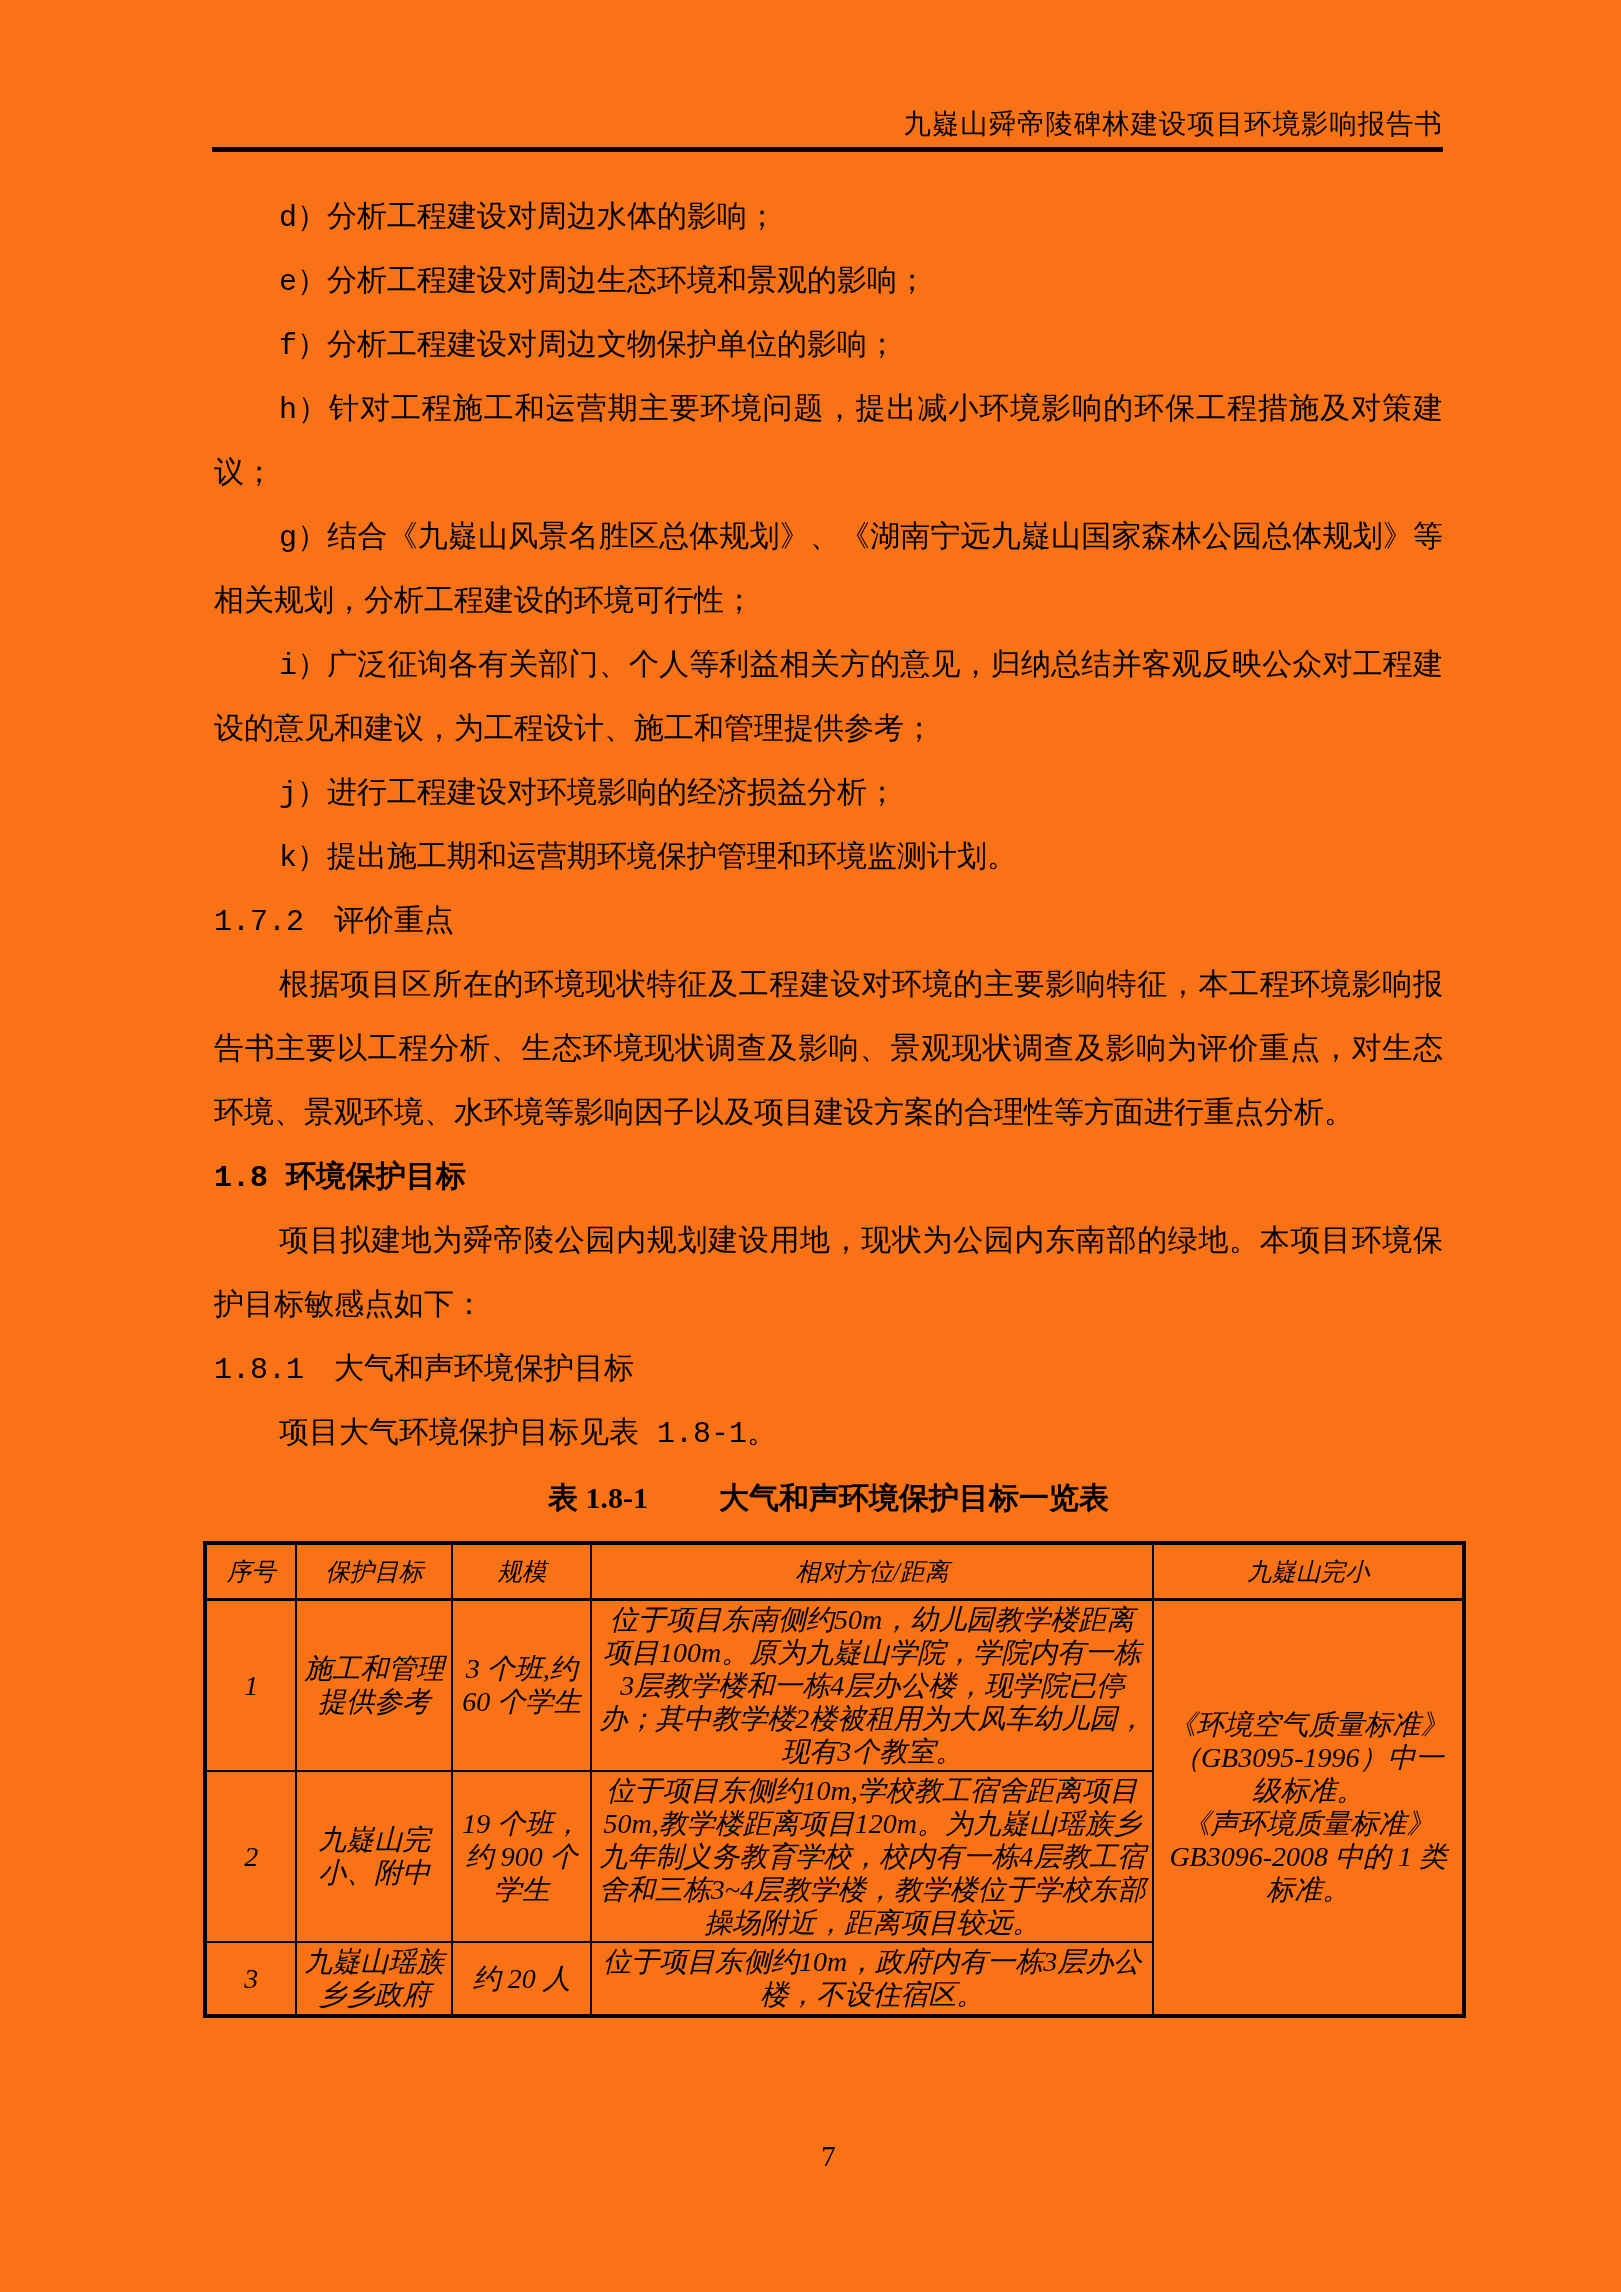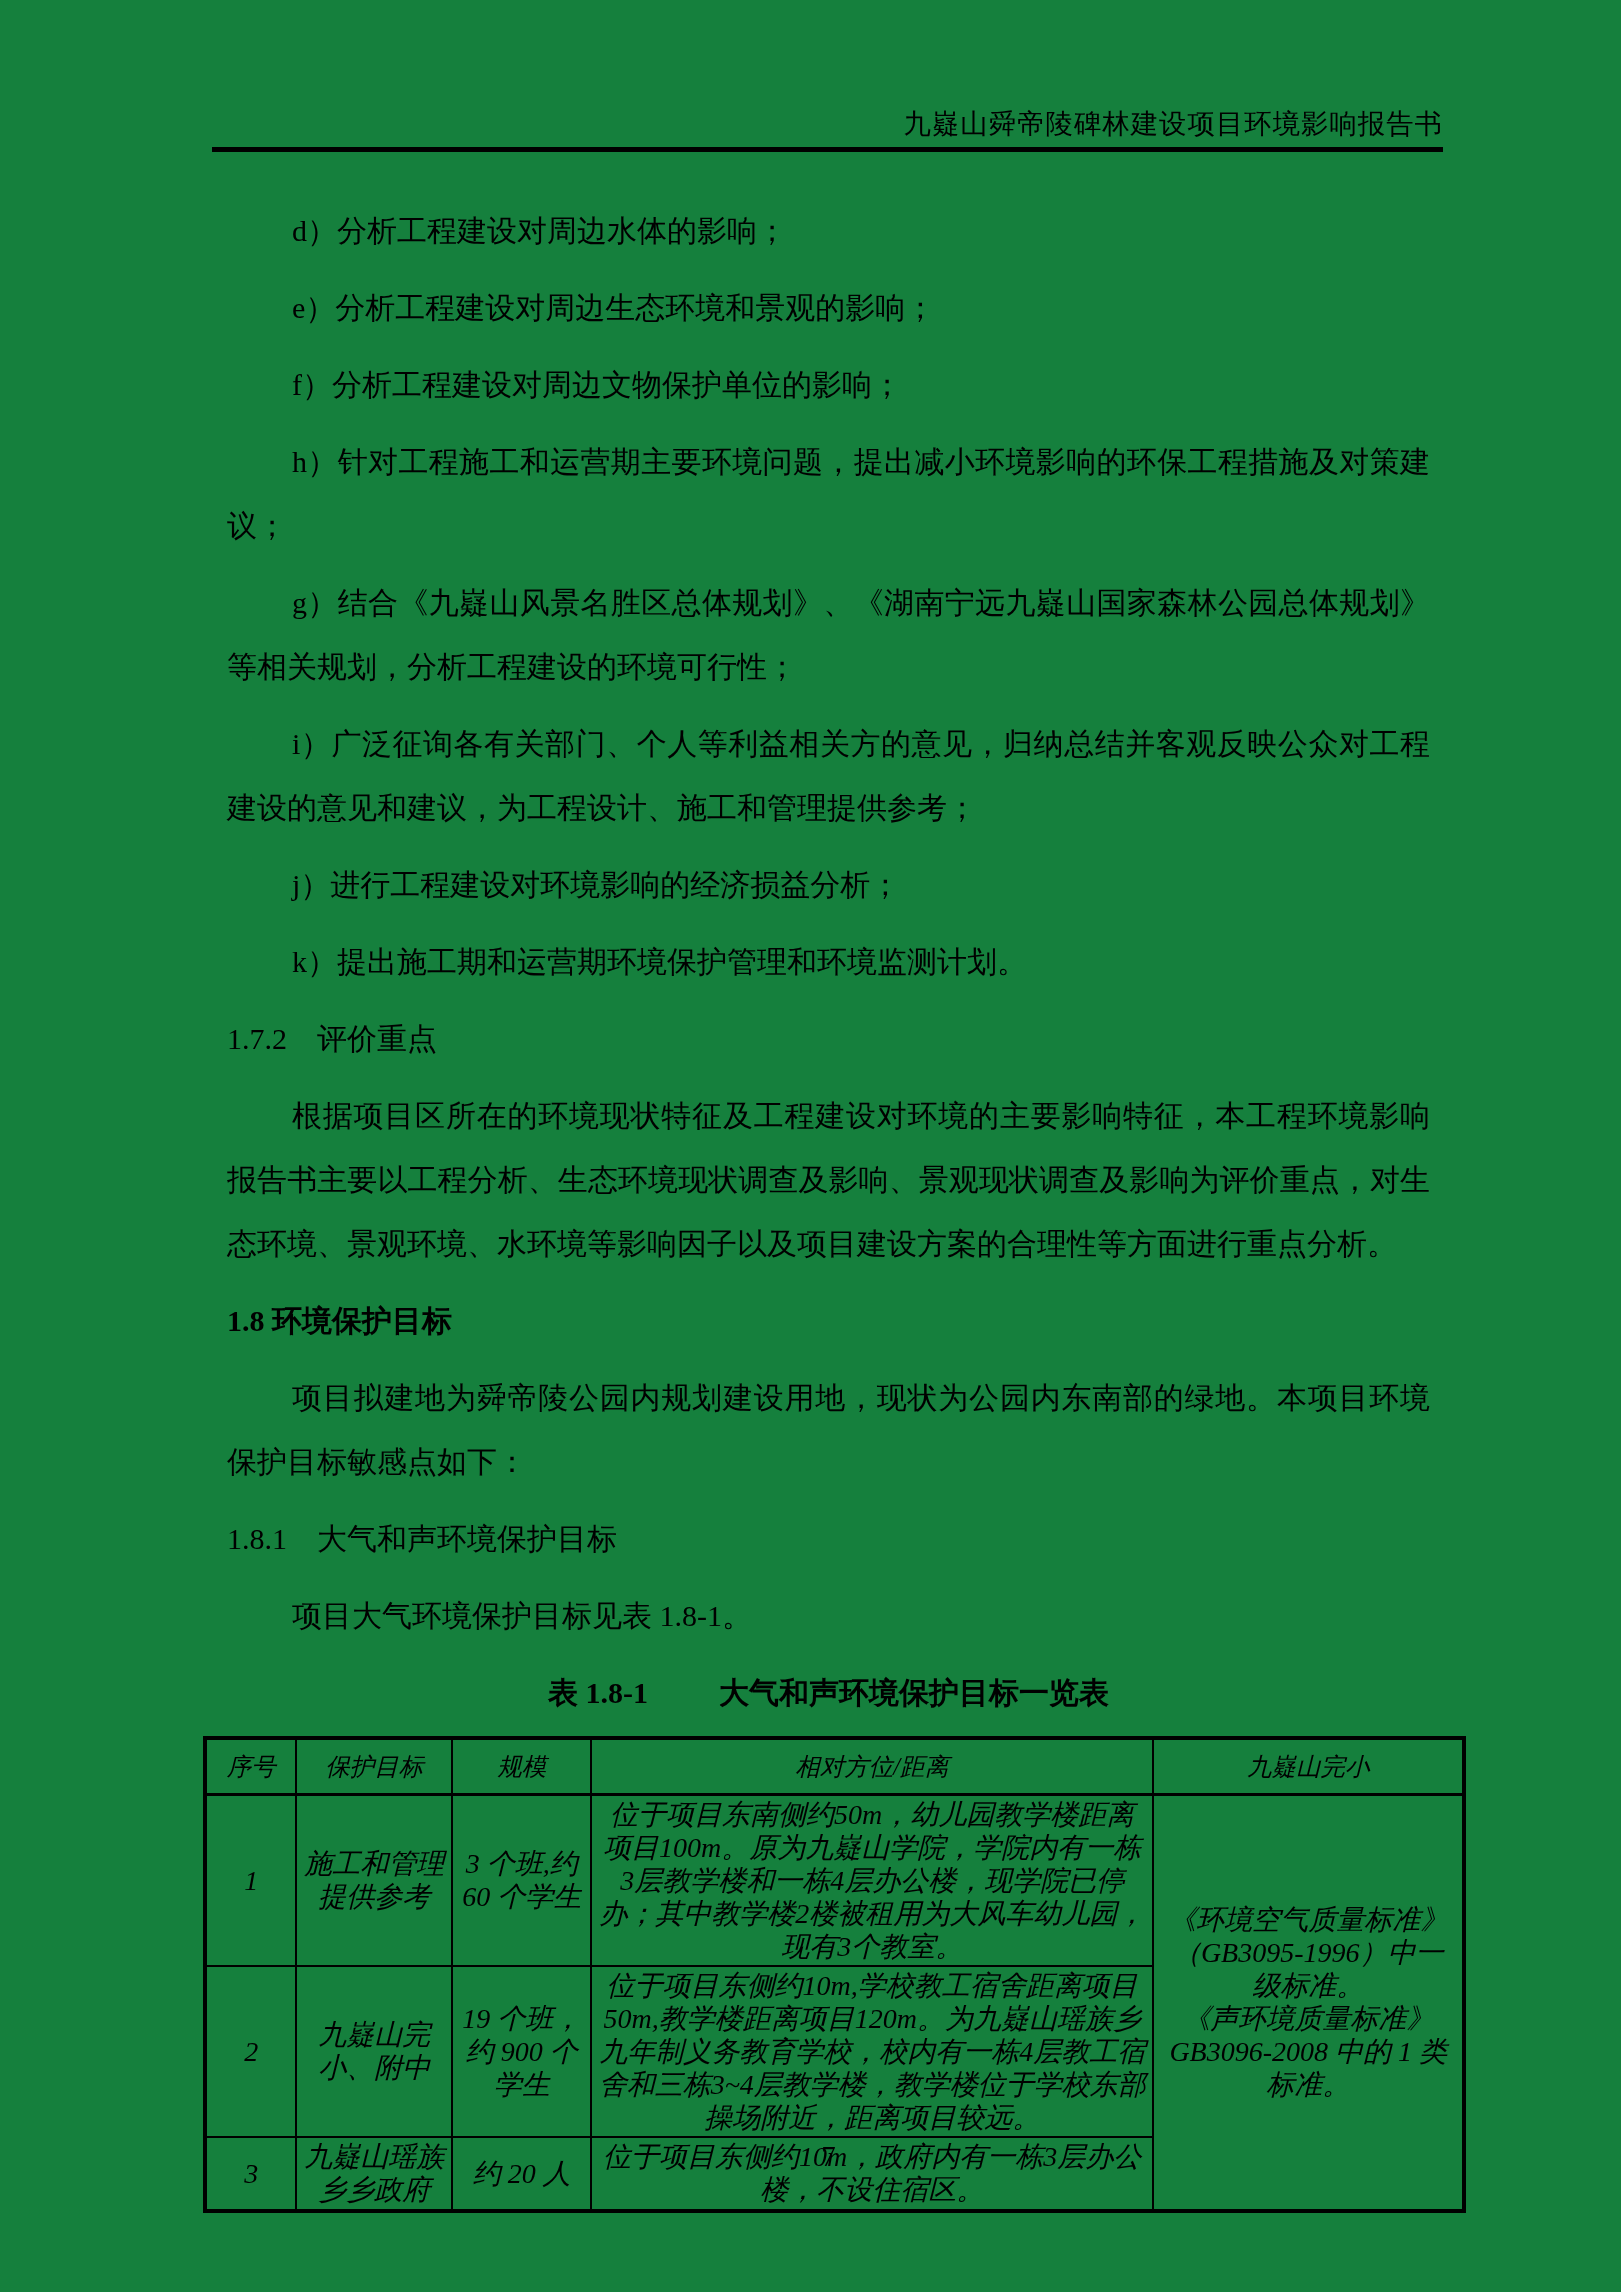--- a/index.html
+++ b/index.html
@@ -1,21 +1,21 @@
 <!DOCTYPE html>
 <html><head>
 <meta charset="utf-8">
 <style>
   html, body { margin: 0; padding: 0; background: #e8e8e8; }
   .page {
     position: relative;
     width: 1621px;
     height: 2293px;
     margin: 0 auto;
-    background: #15803d;
+    background: #f97316;
     color: #000000;
     font-family: "Liberation Serif", "DejaVu Serif", serif;
     overflow: hidden;
   }
   .header-title {
     position: absolute;
     top: 108px;
     left: 214px;
     width: 1229px;
     text-align: right;
@@ -34,21 +34,21 @@
   }
   .doc-body {
     position: absolute;
     top: 186px;
     left: 214px;
     width: 1229px;
     font-size: 30px;
     line-height: 64px;
     text-align: justify;
   }
-  .doc-body p { margin: 13px; }
+  .doc-body p { margin: 0; font-family: Liberation Mono, monospace; }
   .indent { text-indent: 65px; }
   .heading-sub { font-weight: normal; }
   .heading-main { font-weight: bold; }
   .table-caption {
     text-align: center;
     font-weight: bold;
     font-size: 30px;
     line-height: 64px;
   }
   .caption-text { margin-left: 71px; }

